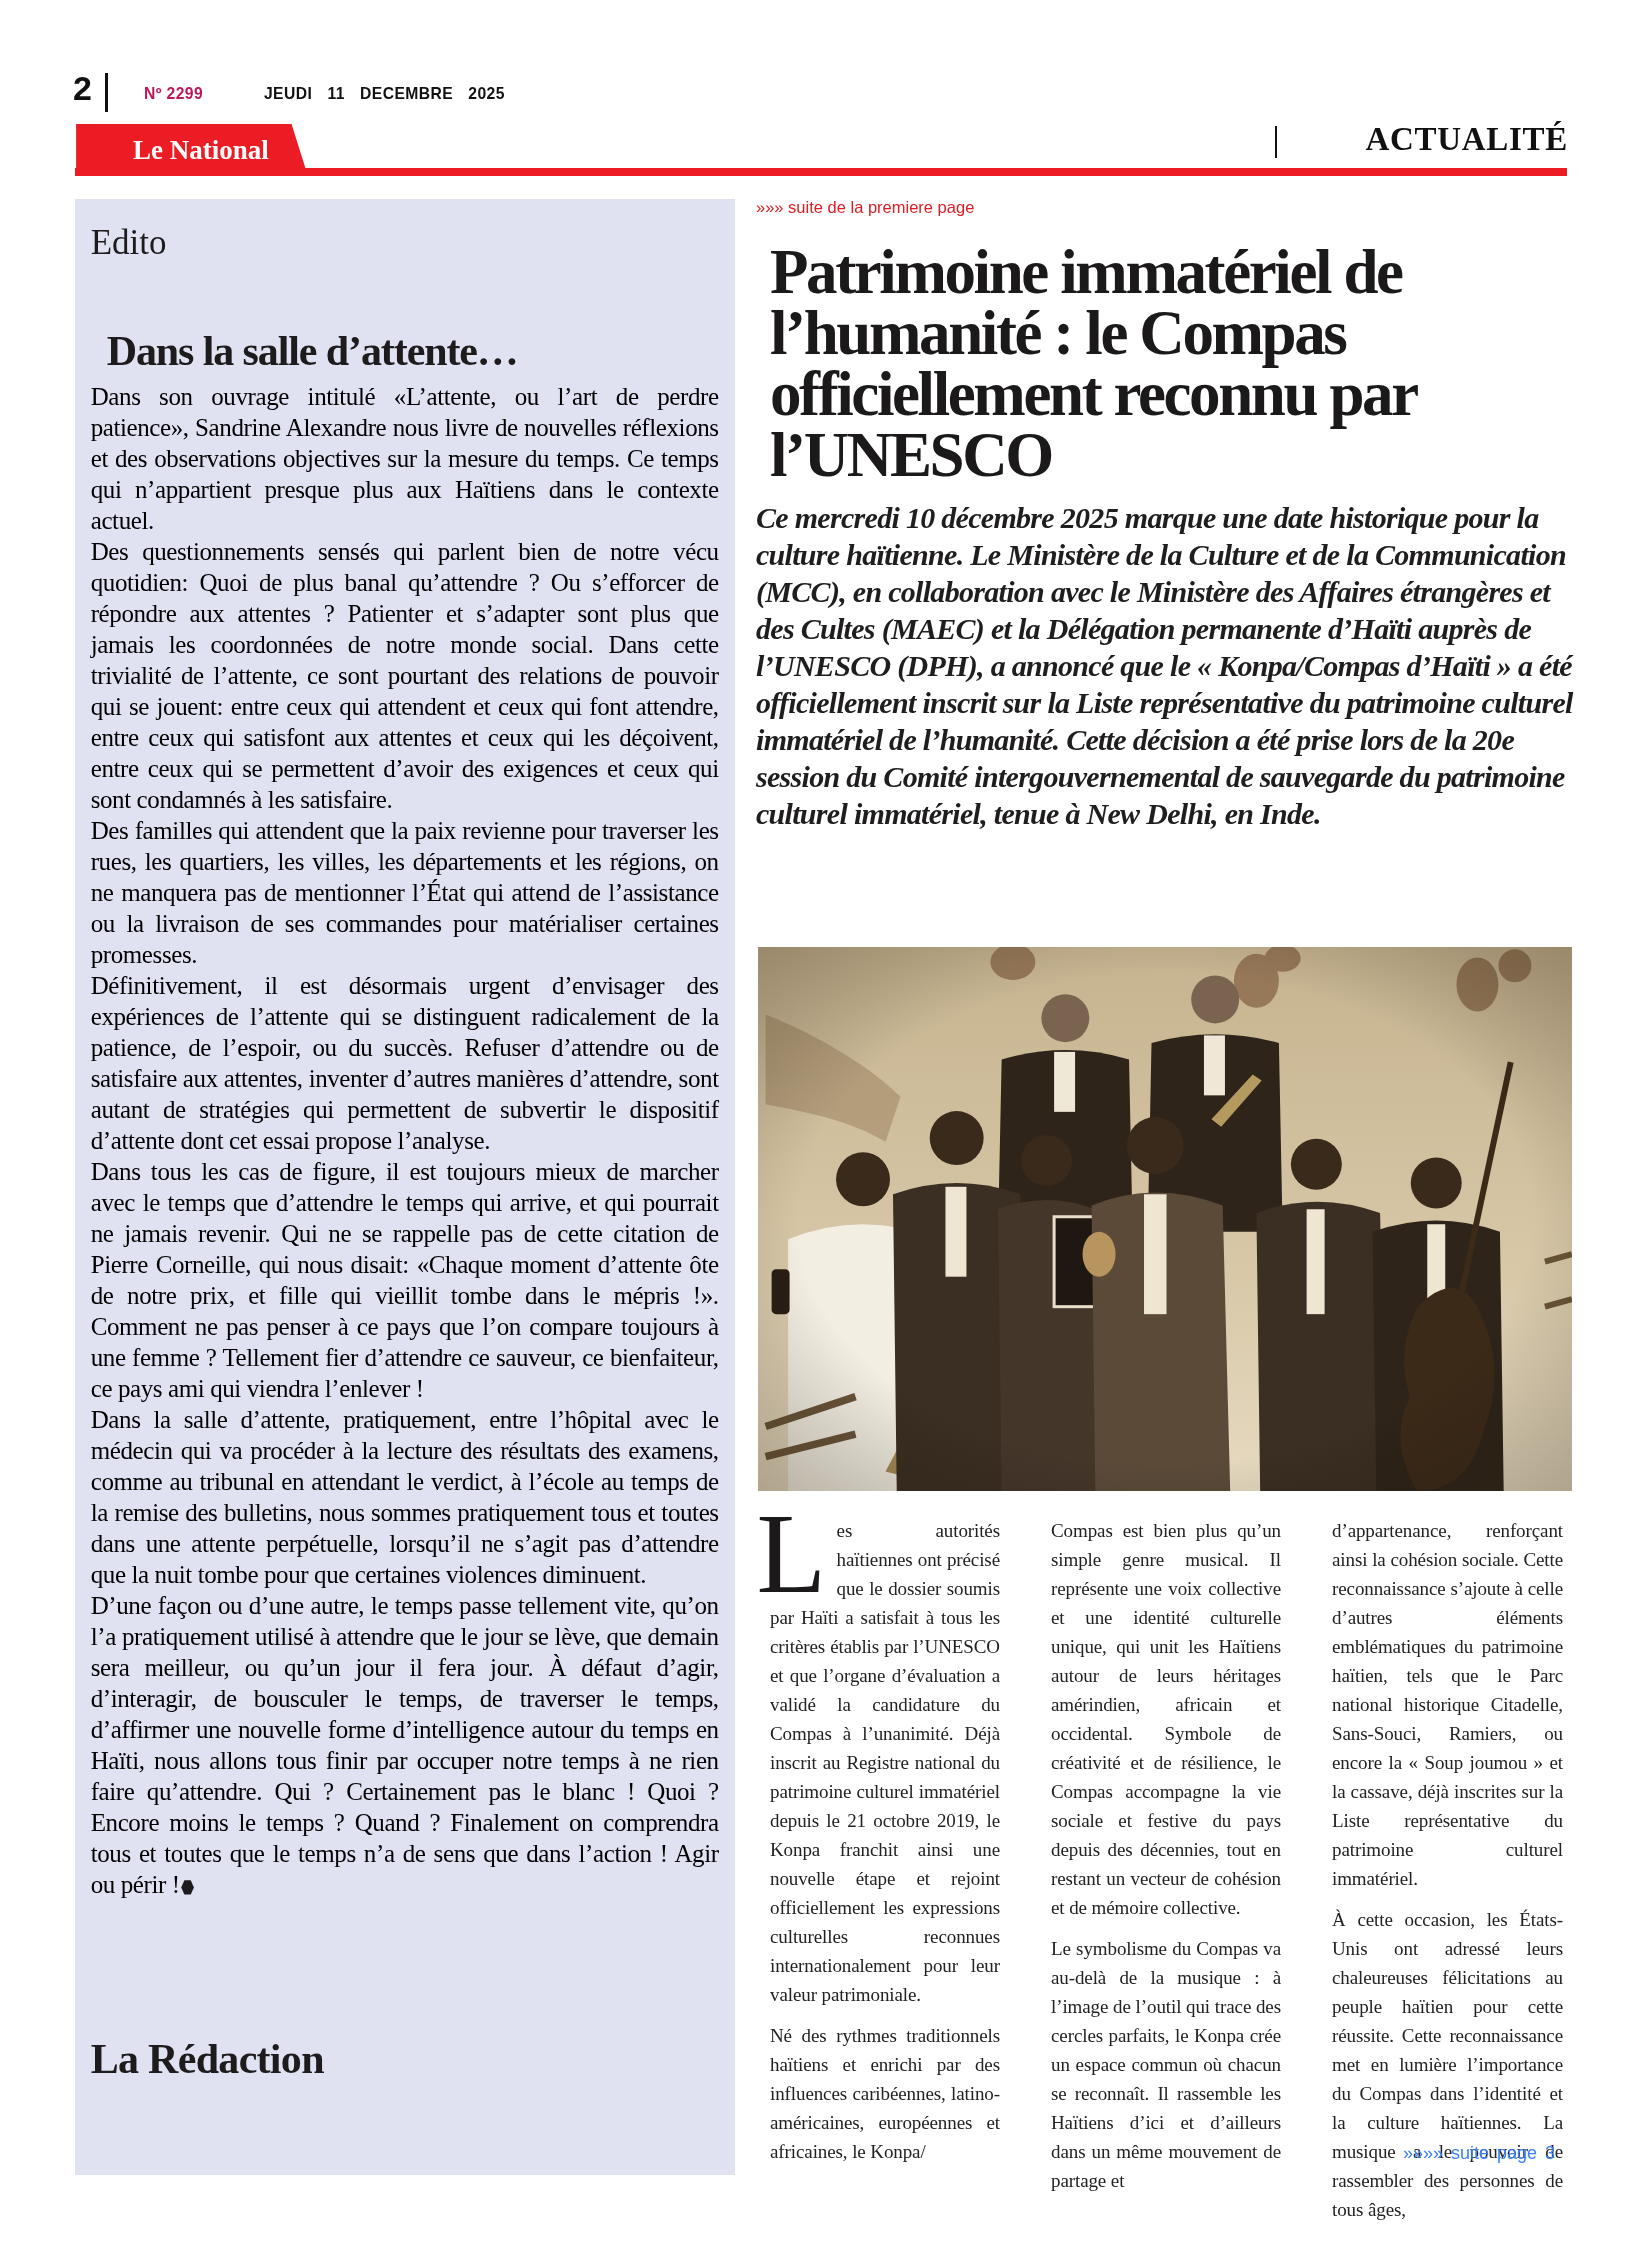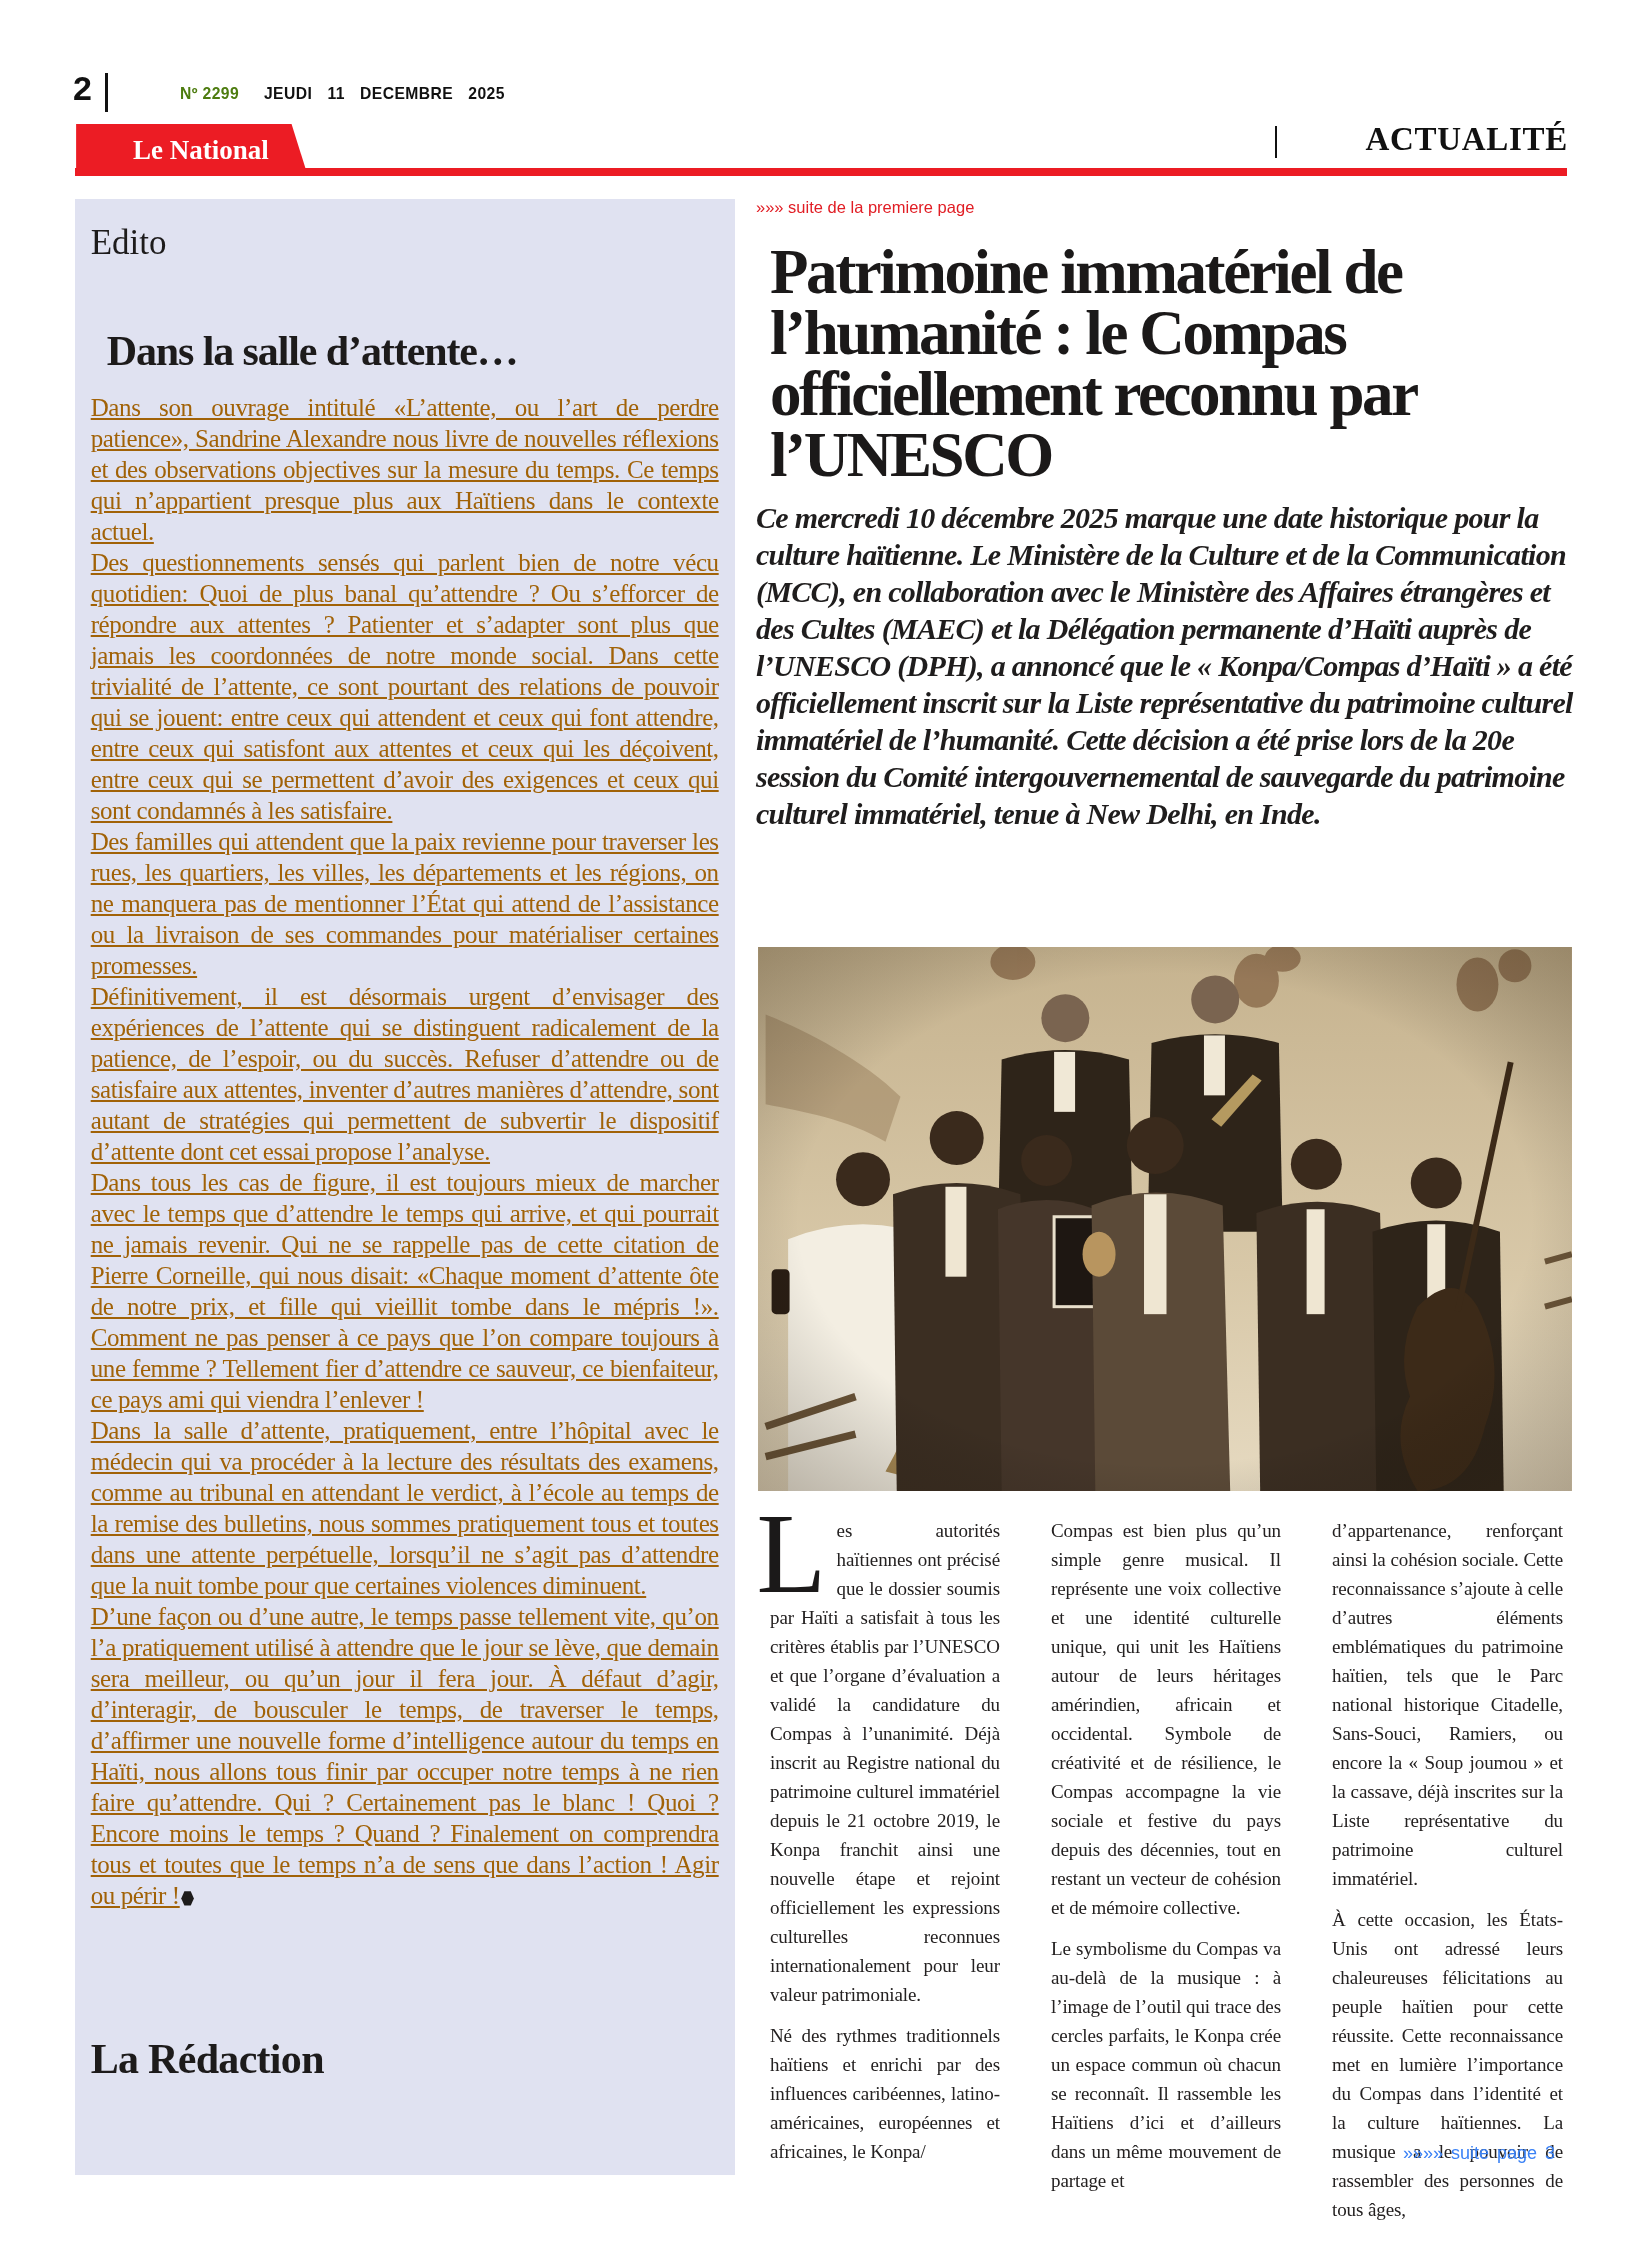--- a/index.html
+++ b/index.html
@@ -1,36 +1,36 @@
 <!DOCTYPE html>
 <html style="font-size:12px"><head>
 <meta charset="utf-8">
 <style>
   html, body { margin:0; padding:0; background:#ffffff; }
   body { width:1650px; height:2250px; position:relative; overflow:hidden; color:#1c1a1a; }
 
   
   #page-num { position:absolute; left:73px; top:69px; font:bold 34px "Liberation Sans", sans-serif; color:#111; }
   #page-sep { position:absolute; left:105px; top:73px; width:3px; height:39px; background:#111; }
-  #issue-no { position:absolute; left:144px; top:85px; font:bold 15.7px "Liberation Sans", sans-serif; color:#4d7c0f; letter-spacing:0.4px;margin-left:36px; }
+  #issue-no { position:absolute; left:144px; top:85px; font:bold 15.7px "Liberation Sans", sans-serif; color:#be185d; letter-spacing:0.4px; }
   #issue-date { position:absolute; left:264px; top:85px; font:bold 15.7px "Liberation Sans", sans-serif; color:#111; word-spacing:10.5px; letter-spacing:0.4px; }
 
   #red-rule { position:absolute; left:75px; top:168px; width:1492px; height:8.2px; background:#ec1c24; }
   #brand-tab { position:absolute; left:75px; top:124px; width:234px; height:52px; }
   #brand-tab svg { position:absolute; left:0; top:0; }
   #brand-name { position:absolute; left:27px; top:10.5px; font:bold 27px "Liberation Serif", serif; color:#fff; white-space:nowrap;margin-left:31px; }
 
   #section-sep { position:absolute; left:1275px; top:126px; width:2.2px; height:31.5px; background:#111; }
   #section-name { position:absolute; right:82px; top:121px; font:bold 33px "Liberation Serif", serif; color:#111; letter-spacing:0.7px; }
 
   
   #edito { position:absolute; left:75px; top:199px; width:660px; height:1976px; background:#e0e2f1; box-sizing:border-box; padding:0 15px 0 15.7px; }
   #edito-kicker { position:absolute; left:15.7px; top:24px; font:35px "Liberation Serif", serif; color:#1d1b1b;text-align:center; }
   #edito-title { position:absolute; left:15.7px; top:112px; font:bold 42px "Liberation Serif", serif; letter-spacing:-1.1px; color:#1d1b1b; }
-  #edito-body { position:absolute; left:15.7px; top:193px; width:628px; font:25px/31px "Liberation Serif", serif; color:#a16207; text-align:justify; letter-spacing:-0.4px;text-decoration:underline; }
+  #edito-body { position:absolute; left:15.7px; top:182px; width:628px; font:25px/31px "Liberation Serif", serif; color:#000000; text-align:justify; letter-spacing:-0.4px; }
   #edito-body p { margin:0; }
   .end-mark { display:inline-block; width:12.7px; height:14.2px; margin-left:1.5px; vertical-align:-1.5px; background:#1d1b1b; clip-path:polygon(25% 0,75% 0,100% 50%,75% 100%,25% 100%,0 50%); }
   #edito-sign { position:absolute; left:15.7px; top:1836px; font:bold 42px "Liberation Serif", serif; letter-spacing:-0.7px; color:#1d1b1b; }
 
   
   #kicker { position:absolute; left:756px; top:198px; font:16.5px "Liberation Sans", sans-serif; color:#e11d24; }
   #headline { position:absolute; left:754px; top:226px; width:825px; font:bold 63px/61px "Liberation Serif", serif; letter-spacing:-2.4px; color:#1b1919; margin:16px; }
   #lead { position:absolute; left:756px; top:499px; width:817px; font:italic bold 30px/37px "Liberation Serif", serif; letter-spacing:-0.7px; color:#1f1d1d; margin:0; }
 
   #photo { position:absolute; left:758px; top:947px; width:814px; height:544px; overflow:hidden; background:#c9b48f; }

